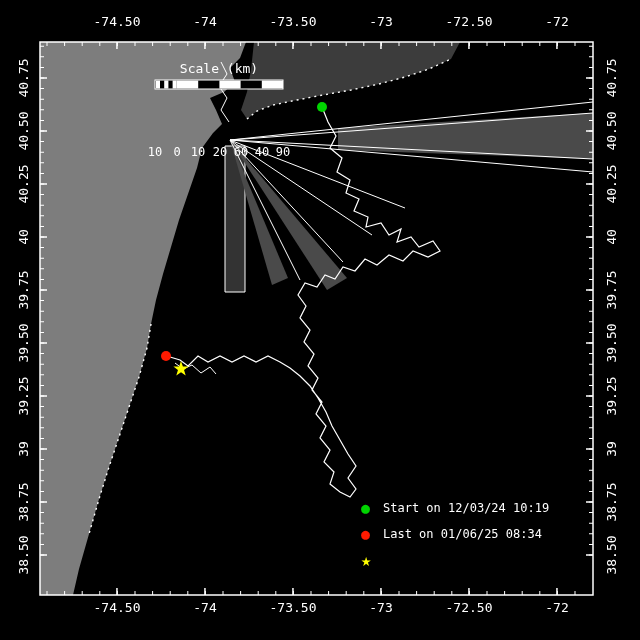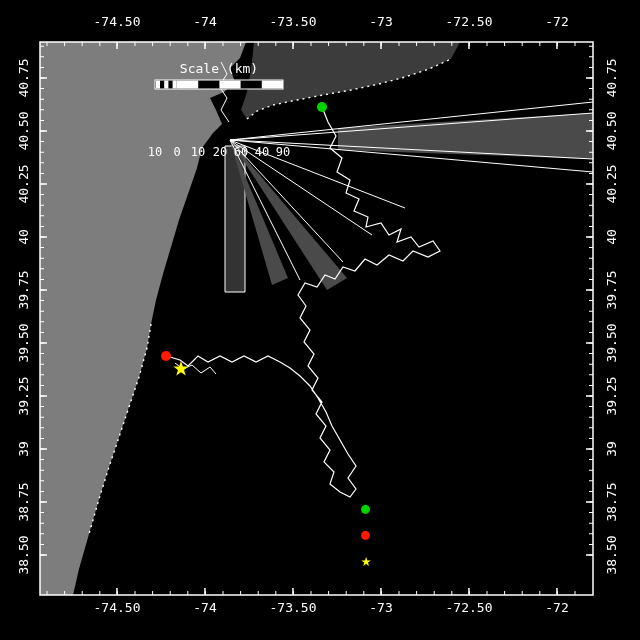--- a/index.html
+++ b/index.html
@@ -126,22 +126,24 @@
     <div class="sl" style="left:198px">10</div>
     <div class="sl" style="left:220px">20</div>
     <div class="sl" style="left:241px">60</div>
     <div class="sl" style="left:262px">40</div>
     <div class="sl" style="left:283px">90</div>
   </div>
 
   <div class="legend">
     <div class="lrow">
       <span class="lmark green">●</span>
+      <span>Start on 12/03/24 10:19</span>
     </div>
     <div class="lrow">
       <span class="lmark red">●</span>
+      <span>Last on 01/06/25 08:34</span>
     </div>
     <div class="lrow">
       <span class="lmark star yellow">★</span>
     </div>
   </div>
 
 </div>
 
 </body></html>

